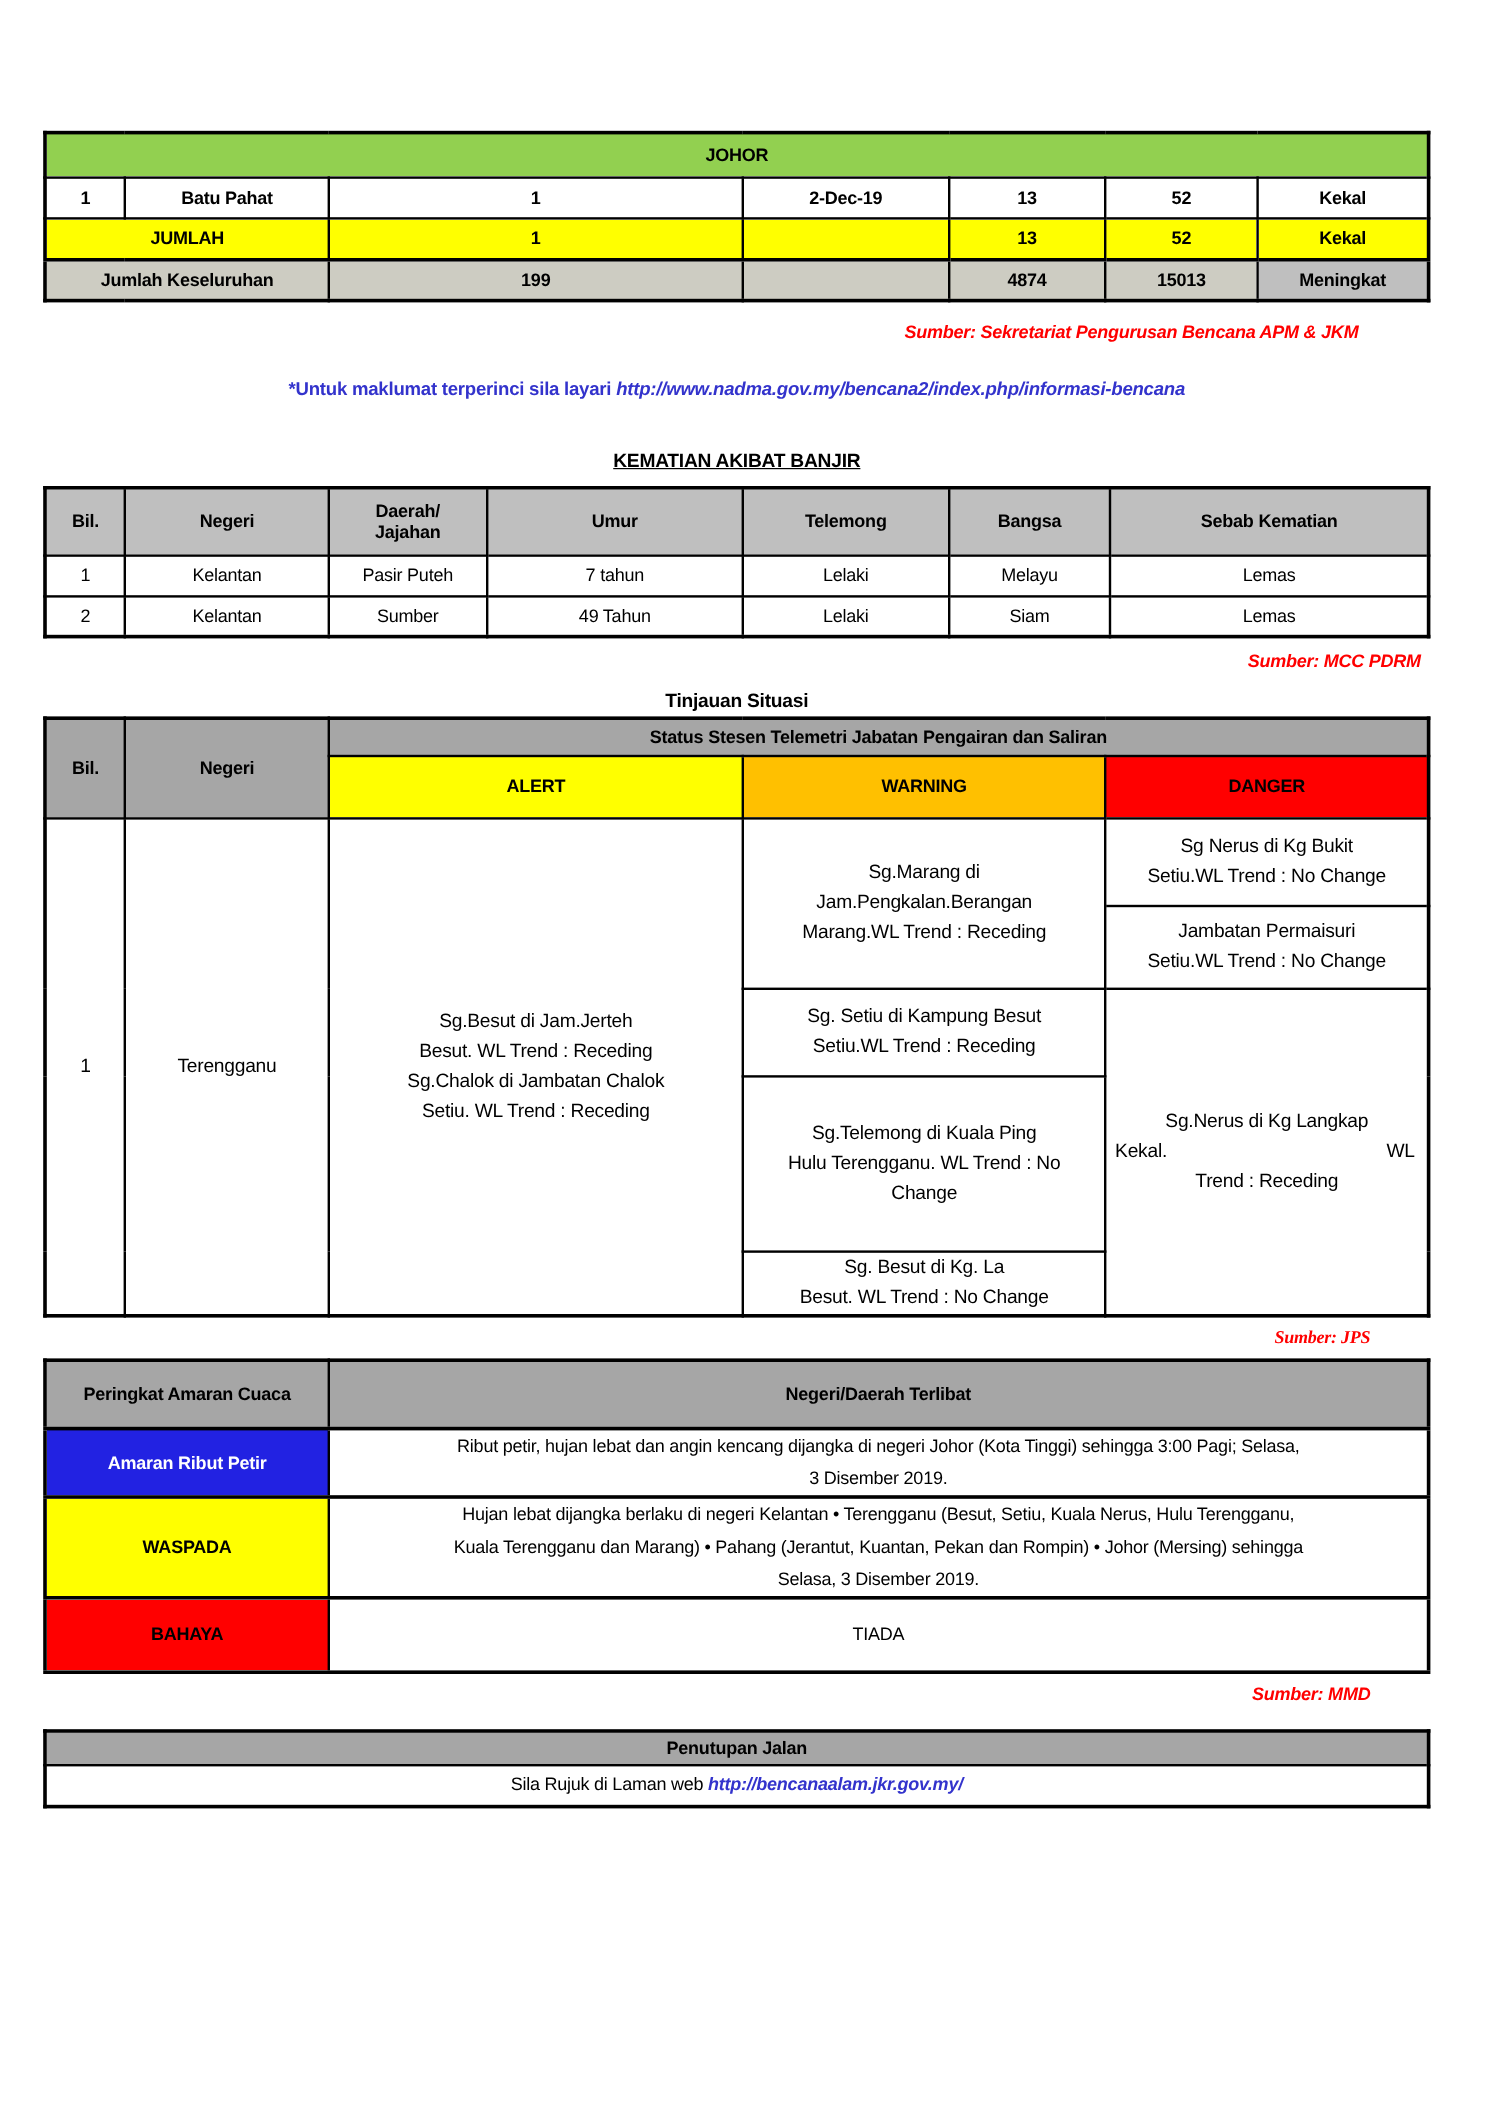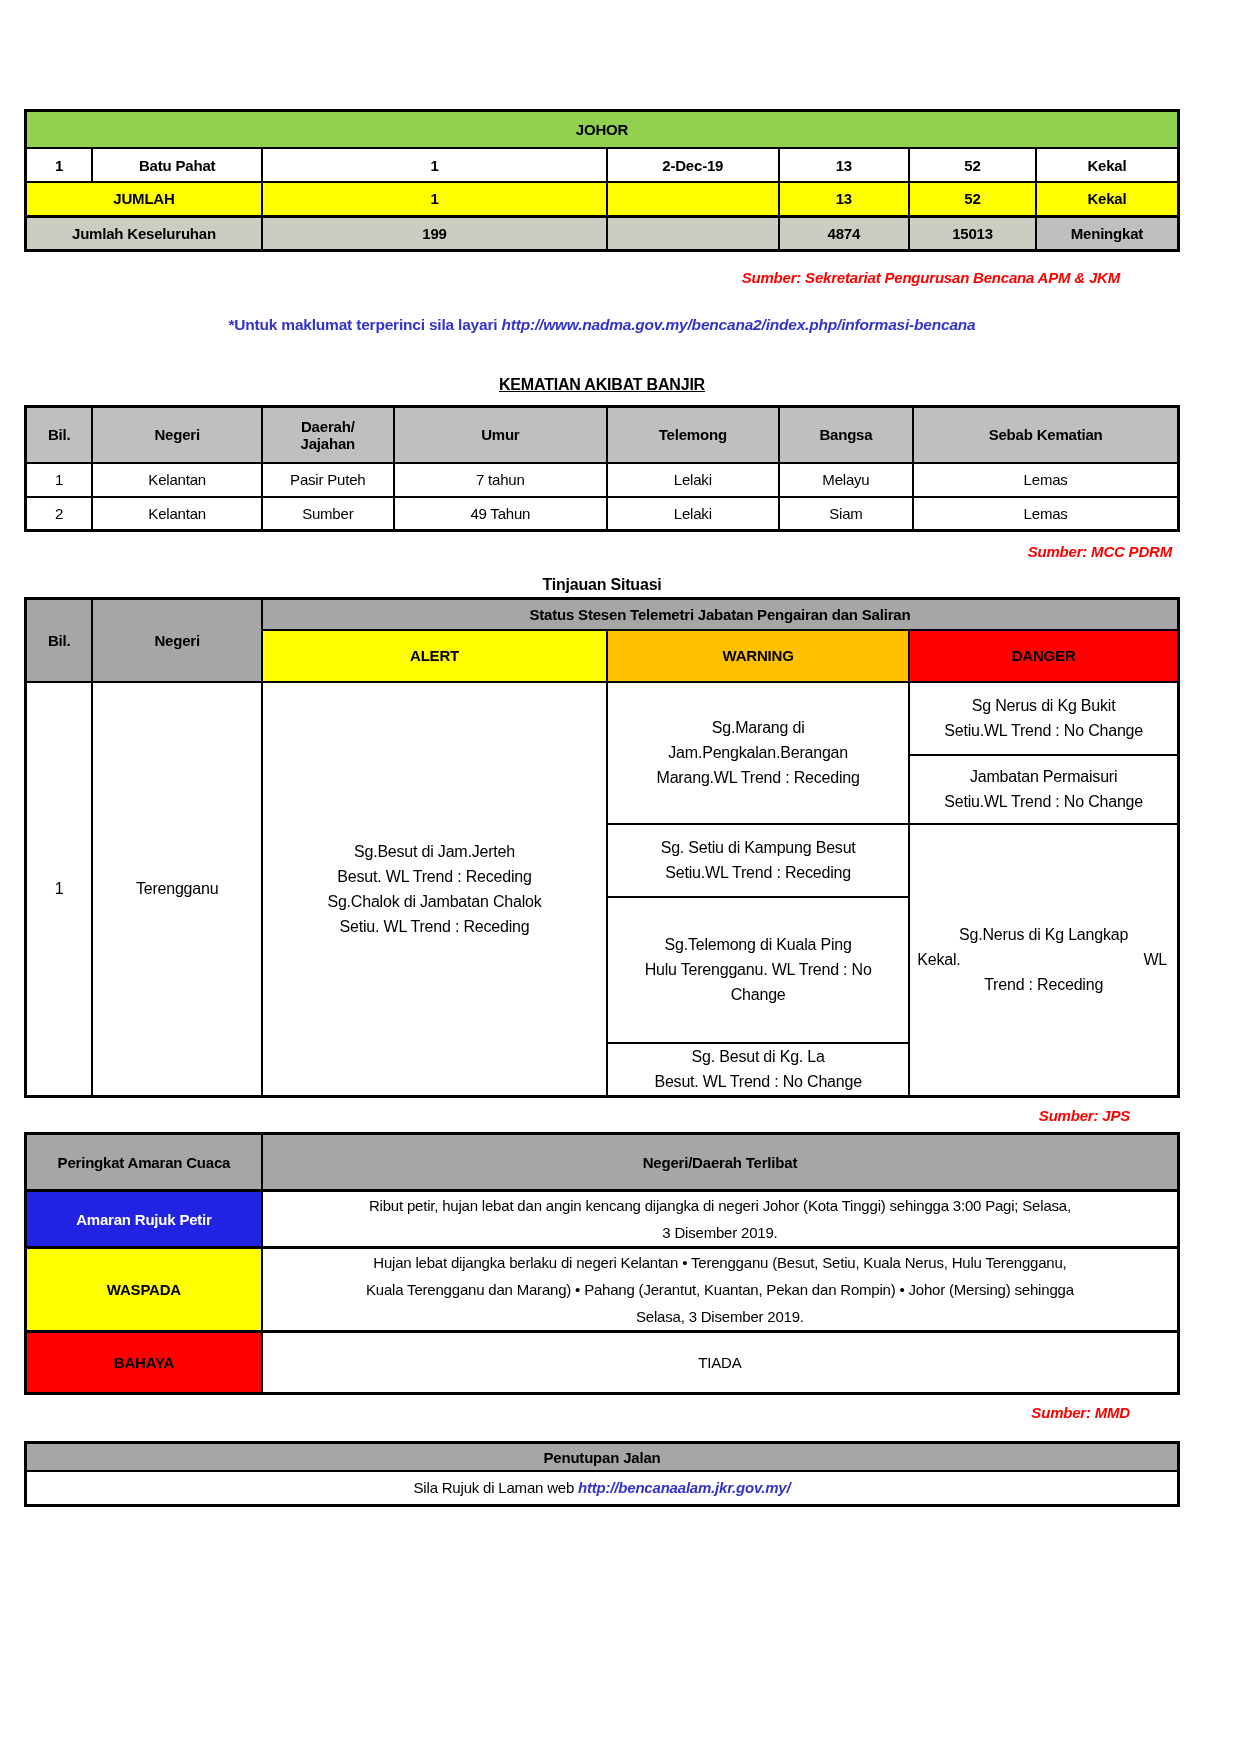--- a/index.html
+++ b/index.html
@@ -1,37 +1,37 @@
 <!DOCTYPE html>
 <html><head>
 <meta charset="utf-8">
 <style>
   html,body{margin:0;padding:0;}
   body{
     width:1239px;height:1754px;background:#ffffff;position:relative;
     font-family:"Liberation Sans","DejaVu Sans",sans-serif;color:#000;
     letter-spacing:-0.2px;
   }
-  .content{position:absolute;left:24px;top:0;width:1156px;}
+  .content{position:absolute;left:36px;top:0;width:1156px;}
   table{border-collapse:collapse;table-layout:fixed;width:100%;}
   td,th{border:2px solid #000;text-align:center;vertical-align:middle;padding:0 2px;overflow:hidden;}
   .t-outer{border:3px solid #000;}
   .pre{white-space:pre-line;}
   
   .t1{margin-top:109px;font-size:15px;font-weight:bold;}
   .t1 .hdr-green{background:#92D050;height:35px;font-size:15px;}
   .t1 .r{height:34px;}
   .t1 .jumlah td{background:#FFFF00;}
   .t1 .total td{background:#CDCCC2;border-top:3px solid #000;}
   .t1 .total .status-cell{background:#BFBFBF;}
   
   .src{color:#FF0000;font-weight:bold;font-style:italic;font-size:15px;text-align:right;}
   .src1{margin-top:17px;padding-right:60px;}
   .src2{margin-top:11px;padding-right:8px;}
-  .src3{margin-top:9px;padding-right:50px;}
+  .src3{margin-top:9px;padding-right:50px;font-family:Liberation Serif, serif;}
   .src4{margin-top:9px;padding-right:50px;}
   
   .note{margin-top:30px;text-align:center;color:#3333CC;font-weight:bold;font-size:15.5px;}
   .note a{color:#3333CC;font-style:italic;text-decoration:none;}
   
   .title-deaths{margin-top:42px;text-align:center;font-size:16px;font-weight:bold;text-decoration:underline;}
   .title-tinjauan{margin-top:16px;text-align:center;font-size:16px;font-weight:bold;}
   
   .t2{margin-top:11px;font-size:15px;}
   .t2 th{background:#BFBFBF;height:54px;font-size:15px;}
@@ -235,21 +235,21 @@
     <colgroup>
         <col style="width:20.5%">
         <col style="width:79.5%">
       </colgroup>
     <tbody>
         <tr>
       <th>Peringkat Amaran Cuaca</th>
       <th>Negeri/Daerah Terlibat</th>
     </tr>
     <tr class="rr1">
-      <td class="lbl lbl-blue">Amaran Rujuk Petir</td>
+      <td class="lbl lbl-blue">Amaran Ribut Petir</td>
       <td class="pre">Ribut petir, hujan lebat dan angin kencang dijangka di negeri Johor (Kota Tinggi)  sehingga 3:00 Pagi; Selasa,
 3 Disember 2019.</td>
     </tr>
     <tr class="rr2">
       <td class="lbl lbl-yellow">WASPADA</td>
       <td class="pre">Hujan lebat dijangka berlaku di negeri Kelantan • Terengganu (Besut, Setiu, Kuala Nerus, Hulu Terengganu,
 Kuala Terengganu dan Marang) • Pahang (Jerantut, Kuantan, Pekan dan Rompin) • Johor (Mersing) sehingga
 Selasa, 3 Disember 2019.</td>
     </tr>
     <tr class="rr4">

